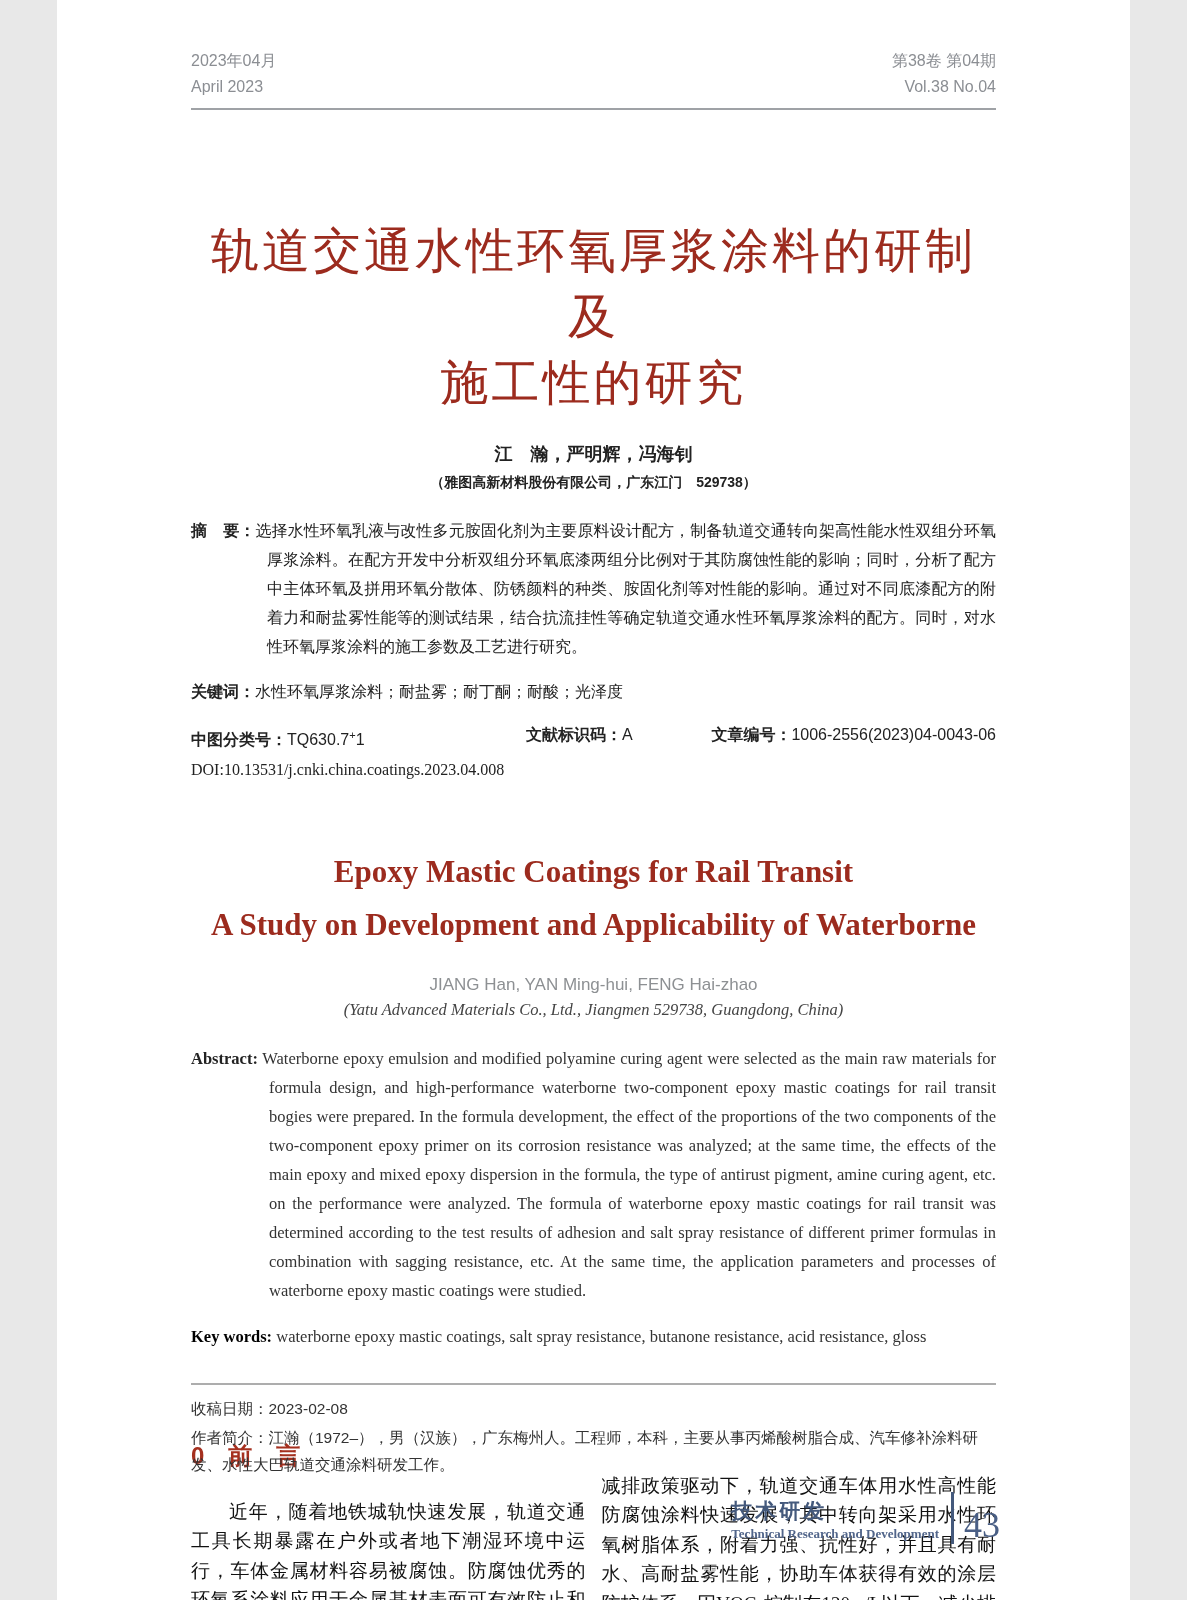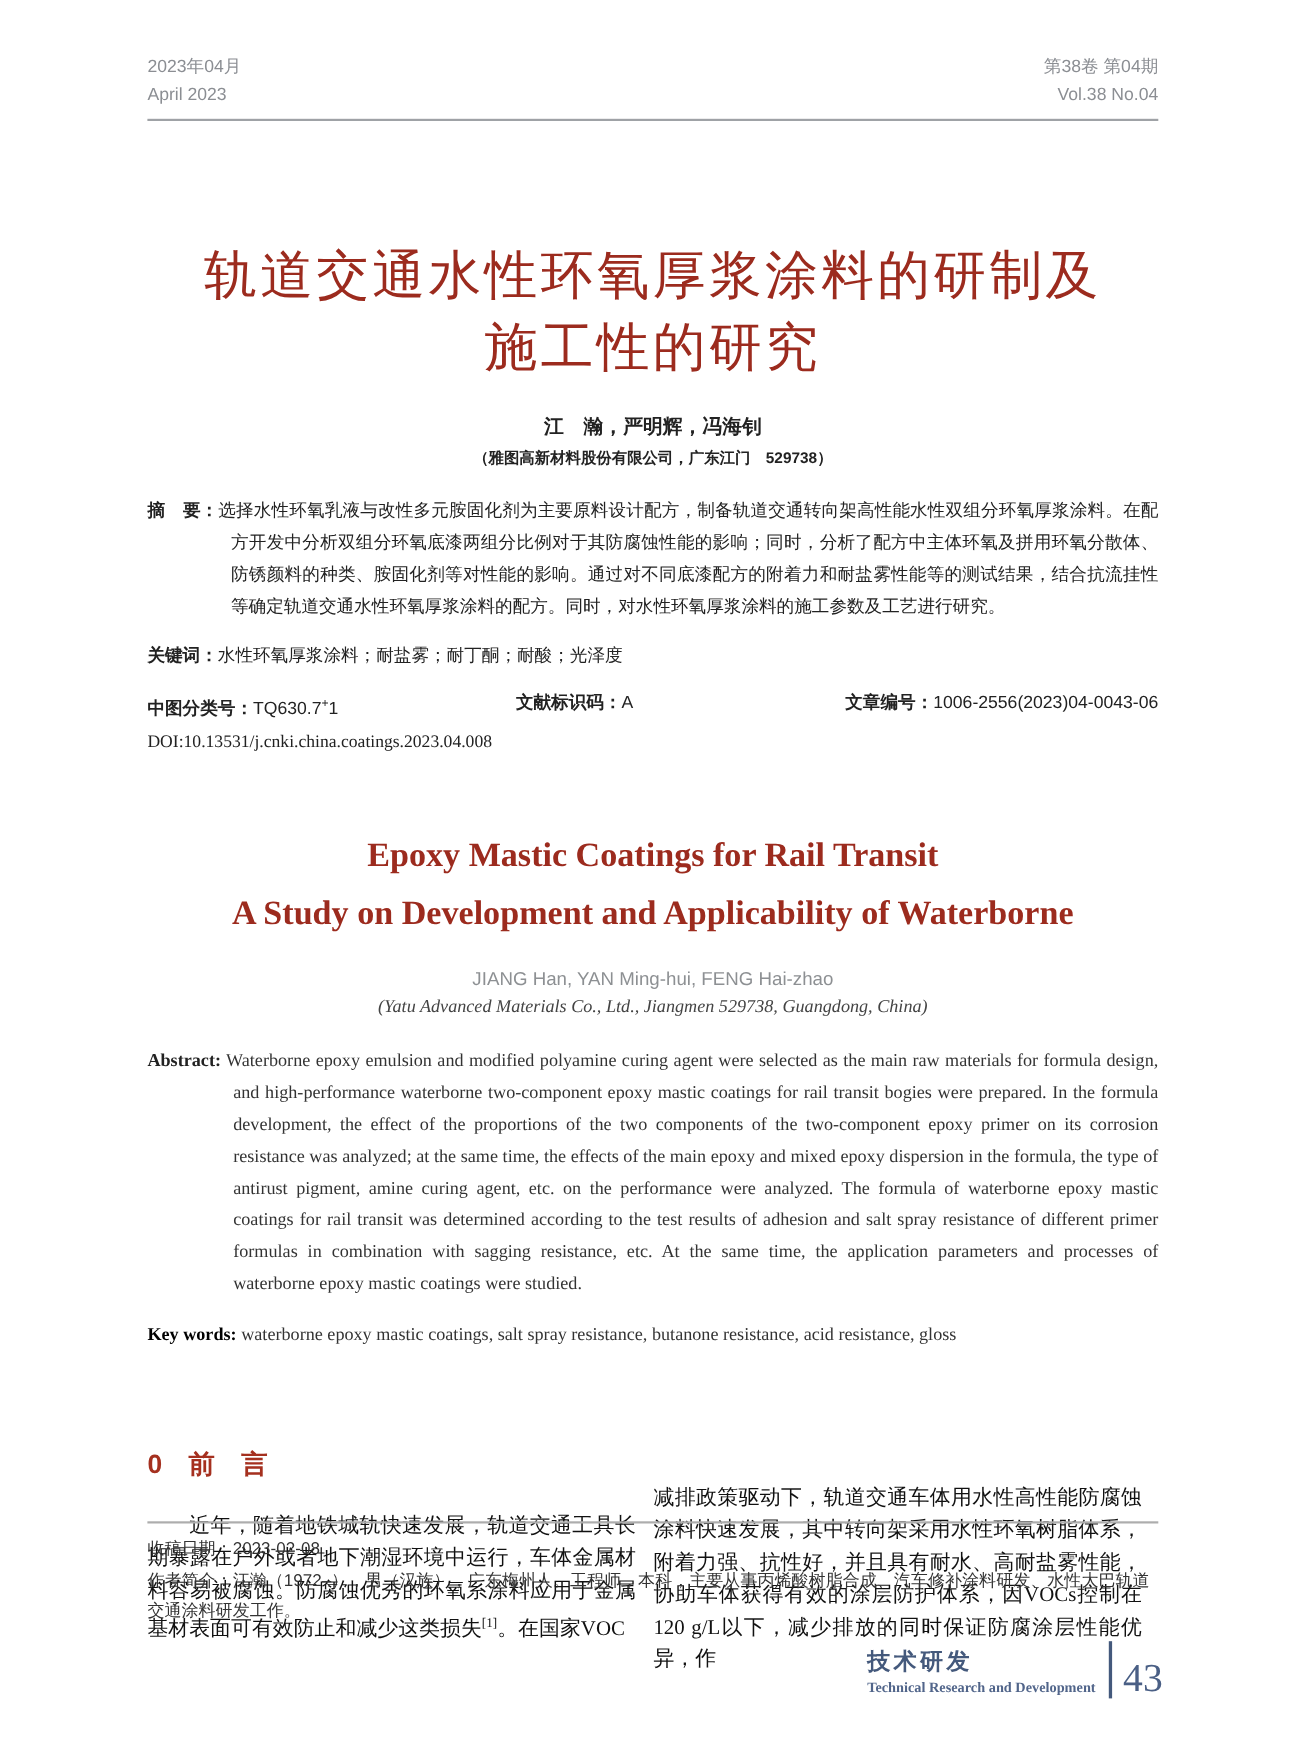--- a/index.html
+++ b/index.html
@@ -1,18 +1,18 @@
 <!DOCTYPE html>
 <html lang="zh"><head>
 <meta charset="utf-8">
 <style>
   html,body{margin:0;padding:0;background:#e8e8e8;}
   .page{
     position:relative;
-    width:1187px;height:1600px;
+    width:1073px;height:1600px;
     margin:0 auto;
     background:#ffffff;
     font-family:"Liberation Sans",sans-serif;
     color:#1a1a1a;
     overflow:hidden;
   }
   .content{padding:48px 134px 0 134px;}
 
   
   .run-head{

